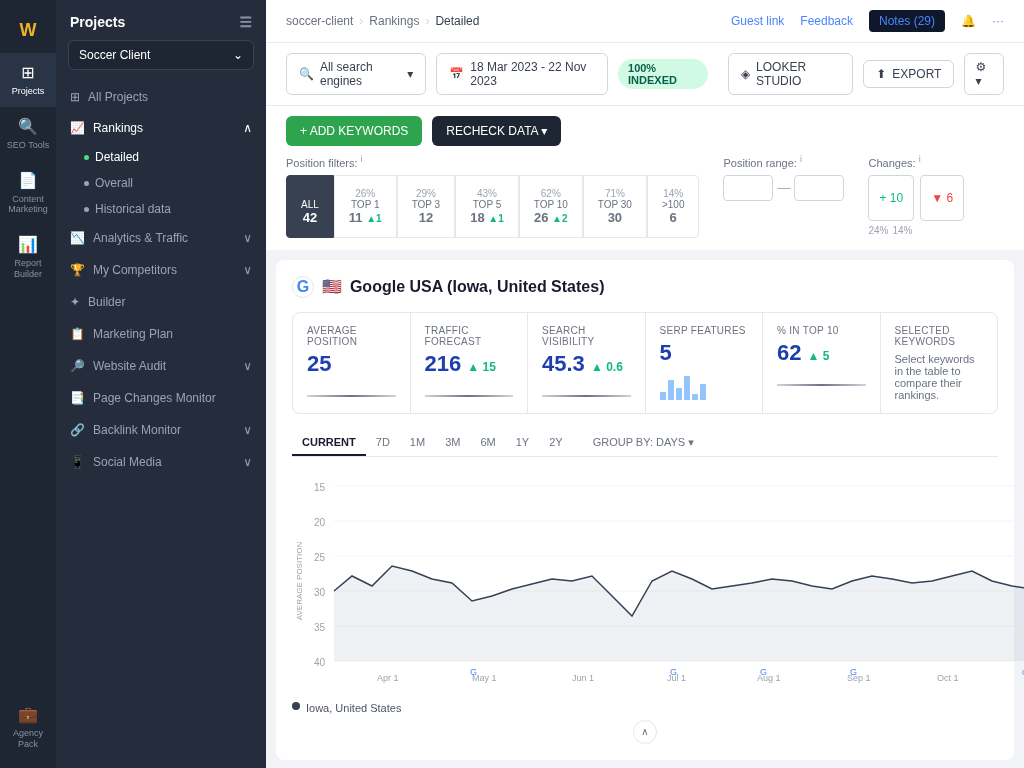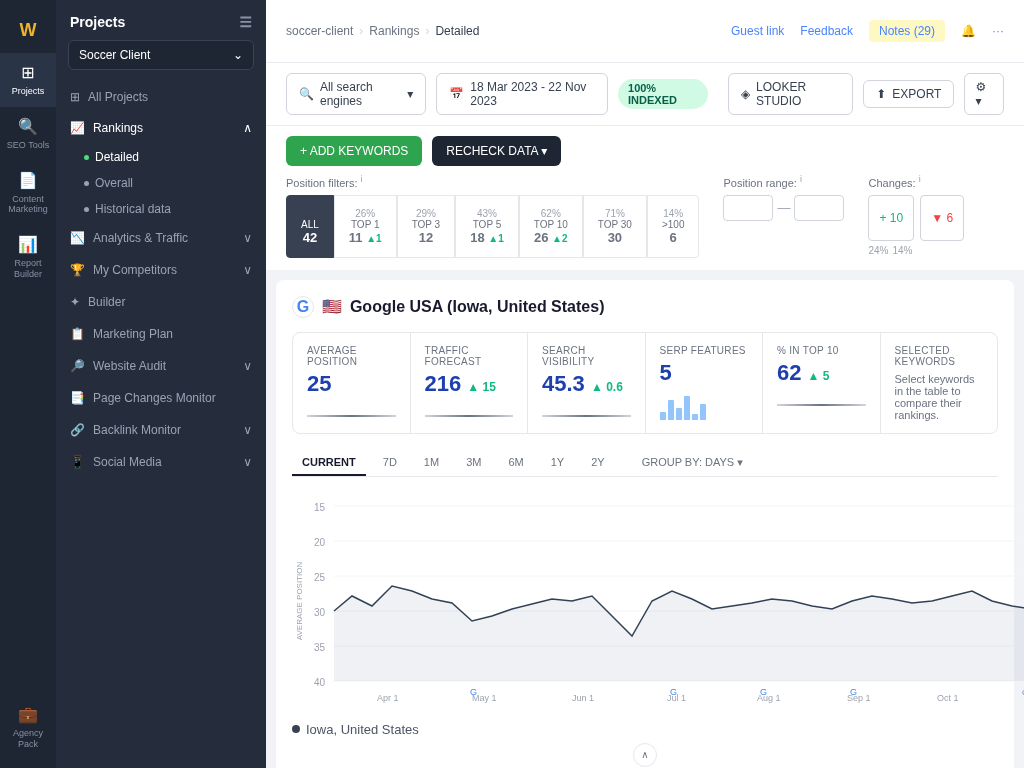--- a/index.html
+++ b/index.html
@@ -27,21 +27,21 @@
     .sidebar-sub-item { padding: 6px 14px 6px 28px; font-size: 12px; color: #9aa3b3; cursor: pointer; display: flex; align-items: center; gap: 6px; }
     .sidebar-sub-item.active { color: #fff; }
     .dot { width: 5px; height: 5px; border-radius: 50%; background: #9aa3b3; display: inline-block; }
     .dot.active { background: #4ade80; }
     .hamburger { font-size: 14px; color: #8892a4; cursor: pointer; }
 
     
     .main-content { flex: 1; background: #f1f3f6; overflow: hidden; display: flex; flex-direction: column; }
     
     
-    .top-bar { background: #fff; padding: 20px 20px; display: flex; align-items: center; justify-content: space-between; border-bottom: 1px solid #e8ecf0; flex-shrink: 0; }
+    .top-bar { background: #fff; padding: 10px 20px; display: flex; align-items: center; justify-content: space-between; border-bottom: 1px solid #e8ecf0; flex-shrink: 0; }
     .breadcrumb { display: flex; align-items: center; gap: 6px; font-size: 12px; color: #6b7280; }
     .breadcrumb-sep { color: #d1d5db; }
     .breadcrumb-current { color: #374151; }
     .top-bar-actions { display: flex; align-items: center; gap: 16px; font-size: 12px; color: #4b84ff; }
     .top-bar-action { cursor: pointer; }
 
     
     .filter-bar { background: #fff; padding: 10px 20px; display: flex; align-items: center; gap: 10px; border-bottom: 1px solid #e8ecf0; flex-shrink: 0; }
     .filter-dropdown { display: flex; align-items: center; gap: 6px; border: 1px solid #d1d5db; border-radius: 6px; padding: 6px 12px; font-size: 12px; color: #374151; cursor: pointer; background: #fff; }
     .indexed-badge { background: #d1fae5; color: #065f46; border-radius: 20px; padding: 3px 10px; font-size: 11px; font-weight: 600; }
@@ -85,28 +85,28 @@
 
     
     .metric-cards { display: flex; gap: 0; border: 1px solid #e5e7eb; border-radius: 8px; overflow: hidden; margin-bottom: 16px; }
     .metric-card { flex: 1; padding: 12px 14px; border-right: 1px solid #e5e7eb; }
     .metric-card:last-child { border-right: none; }
     .metric-title { font-size: 10px; color: #6b7280; text-transform: uppercase; letter-spacing: 0.3px; margin-bottom: 6px; }
     .metric-value { font-size: 22px; font-weight: 700; color: #1e40af; line-height: 1; margin-bottom: 2px; }
     .mini-line { width: 100%; height: 2px; background: linear-gradient(to right, #d1d5db, #6b7280, #d1d5db); margin-top: 20px; }
     .serp-bars { display: flex; align-items: flex-end; gap: 2px; height: 28px; margin-top: 8px; }
     .serp-bar { background: #93c5fd; width: 6px; border-radius: 1px 1px 0 0; }
-    .chart-tabs { display: flex; align-items: center; gap: 7px; border-bottom: 1px solid #e5e7eb; padding-bottom: 0; margin-bottom: 14px; }
+    .chart-tabs { display: flex; align-items: center; gap: 0; border-bottom: 1px solid #e5e7eb; padding-bottom: 0; margin-bottom: 14px; }
     .chart-tab { padding: 6px 10px; font-size: 11px; cursor: pointer; color: #6b7280; border-bottom: 2px solid transparent; }
     .chart-tab.active { color: #1a1a2e; border-bottom: 2px solid #1a1a2e; font-weight: 600; }
     .group-by { margin-left: 20px; font-size: 11px; color: #6b7280; display: flex; align-items: center; gap: 4px; cursor: pointer; }
     
     
     .chart-container { position: relative; }
-    .chart-legend { display: flex; align-items: center; gap: 6px; font-size: 13px; color: #4b5563; margin-top: 8px; }
+    .chart-legend { display: flex; gap: 6px; font-size: 11px; color: #4b5563; margin-top: 8px; }
     .legend-dot { width: 8px; height: 8px; background: #374151; border-radius: 50%; }
 
     
     .bottom-bar { background: #fff; padding: 10px 20px; display: flex; align-items: center; gap: 10px; border-top: 1px solid #e8ecf0; flex-shrink: 0; }
     
     .collapse-btn { background: #fff; border: 1px solid #e5e7eb; border-radius: 50%; width: 24px; height: 24px; display: flex; align-items: center; justify-content: center; cursor: pointer; font-size: 10px; color: #6b7280; margin: 0 auto; }
     
     .up-arrow { color: #10b981; font-size: 10px; }
   </style>
 </head>
@@ -242,21 +242,21 @@
       <div class="breadcrumb">
         <span style="color:#6b7280;cursor:pointer;">soccer-client</span>
         <span class="breadcrumb-sep">›</span>
         <span style="color:#6b7280;cursor:pointer;">Rankings</span>
         <span class="breadcrumb-sep">›</span>
         <span class="breadcrumb-current">Detailed</span>
       </div>
       <div class="top-bar-actions">
         <span class="top-bar-action">Guest link</span>
         <span class="top-bar-action">Feedback</span>
-        <span class="top-bar-action" style="background:#fef9c3;padding:4px 10px;border-radius:4px;">Notes (29)</span>
+        <span class="top-bar-action" style="background:#0f172a;padding:4px 10px;border-radius:4px;">Notes (29)</span>
         <span>🔔</span>
         <span>···</span>
       </div>
     </div>
 
     <div class="filter-bar">
       <div class="filter-dropdown">
         <span>🔍</span>
         <span>All search engines</span>
         <span>▾</span>

